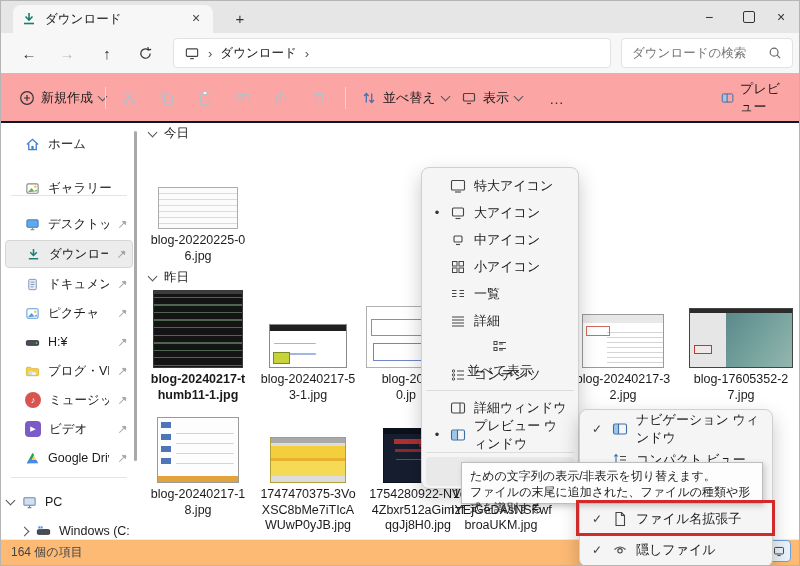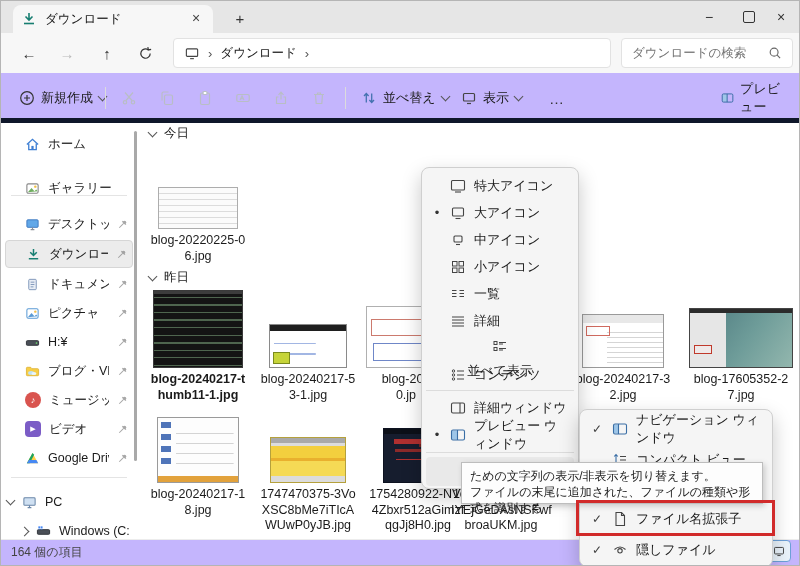--- a/index.html
+++ b/index.html
@@ -26,21 +26,21 @@
   .navbtn.disabled{color:#b9b9b9;}
   .crumbbar{position:absolute;left:172px;top:5px;width:438px;height:30px;background:#fff;border:1px solid #e2e2e2;
             border-radius:4px;display:flex;align-items:center;padding:0 10px;box-sizing:border-box;gap:8px;}
   .crumb-chev{color:#555;font-size:13px;}
   .crumb-label{font-size:12.5px;}
   .searchbox{position:absolute;left:620px;top:5px;width:172px;height:30px;background:#fff;border:1px solid #e2e2e2;
              border-radius:4px;display:flex;align-items:center;padding:0 10px;box-sizing:border-box;}
   .search-ph{flex:1;font-size:12.5px;color:#757575;}
 
   
-  .toolbar{position:absolute;left:0;top:72px;width:100%;height:50px;background:#c4b5fd;border-bottom:5px solid #0f172a;box-sizing:border-box;}
+  .toolbar{position:absolute;left:0;top:72px;width:100%;height:50px;background:#fca5a5;border-bottom:2px solid #0f172a;box-sizing:border-box;}
   .tbtn{position:absolute;top:10px;height:30px;display:flex;align-items:center;gap:6px;padding:0 8px;border-radius:4px;font-size:13px;}
   .tsep{position:absolute;top:14px;width:1px;height:22px;background:#dcdcdc;}
   .ticon{position:absolute;top:10px;width:32px;height:30px;display:flex;align-items:center;justify-content:center;border-radius:4px;}
   .chev-d{width:6px;height:6px;border-right:1.3px solid #555;border-bottom:1.3px solid #555;transform:rotate(45deg);margin-top:-3px;}
   .chev-r{width:6px;height:6px;border-right:1.3px solid #555;border-bottom:1.3px solid #555;transform:rotate(-45deg);}
   .more{font-size:15px;letter-spacing:1px;color:#333;}
 
   
   .sidebar{position:absolute;left:0;top:122px;width:138px;bottom:26px;background:#fff;}
   .srow{position:absolute;left:4px;width:128px;height:26px;display:flex;align-items:center;gap:8px;
@@ -84,21 +84,21 @@
   .t7::before{content:"";position:absolute;left:3px;top:4px;width:10px;height:48px;
       background:repeating-linear-gradient(180deg,#4f74b8 0 6px,transparent 6px 12px);}
   .t8{background:#dcdcdc;border:1px solid #b5a13c;background-image:linear-gradient(#a9a9a9 0 5px,transparent 5px),
       linear-gradient(180deg,transparent 8px,#f3cf3e 8px 20px,#e9b02e 20px 23px,#f5da55 23px 38px,transparent 38px);}
   .t9{background:#161d2e;border:1px solid #0d1220;background-image:linear-gradient(#0c1018 0 5px,transparent 5px);}
   .t9::before{content:"";position:absolute;left:10px;top:10px;width:30px;height:5px;background:#b03030;
       box-shadow:0 9px 0 -1px #8c2a2a,0 18px 0 -2px #b03030,24px 4px 0 -1px #742424;}
   .t10{background:#fff;border:1px solid #9a9a9a;background-image:repeating-linear-gradient(180deg,transparent 0 6px,#e0e0e0 6px 7px);}
 
   
-  .statusbar{position:absolute;left:0;bottom:0;width:100%;height:26px;background:#c4b5fd;border-top:1px solid #ececec;
+  .statusbar{position:absolute;left:0;bottom:0;width:100%;height:26px;background:#fdba74;border-top:1px solid #ececec;
              box-sizing:border-box;display:flex;align-items:center;font-size:12px;color:#444;padding:0 10px;}
   .vt-large{position:absolute;right:8px;bottom:3px;width:22px;height:20px;border:1px solid #6da1d8;background:#eaf3fb;
             border-radius:4px;display:flex;align-items:center;justify-content:center;}
   .vt-details{position:absolute;right:36px;bottom:6px;}
 
   
   .menu{position:absolute;left:420px;top:118px;width:158px;height:322px;background:#f5f5f5;border:1px solid #cfcfcf;
         border-radius:8px;box-shadow:0 8px 20px rgba(0,0,0,.22);z-index:10;box-sizing:border-box;margin-top:48px;}
   .mi{position:absolute;left:4px;width:148px;height:27px;display:flex;align-items:center;gap:8px;
       padding:0 6px;box-sizing:border-box;border-radius:4px;font-size:13px;}

